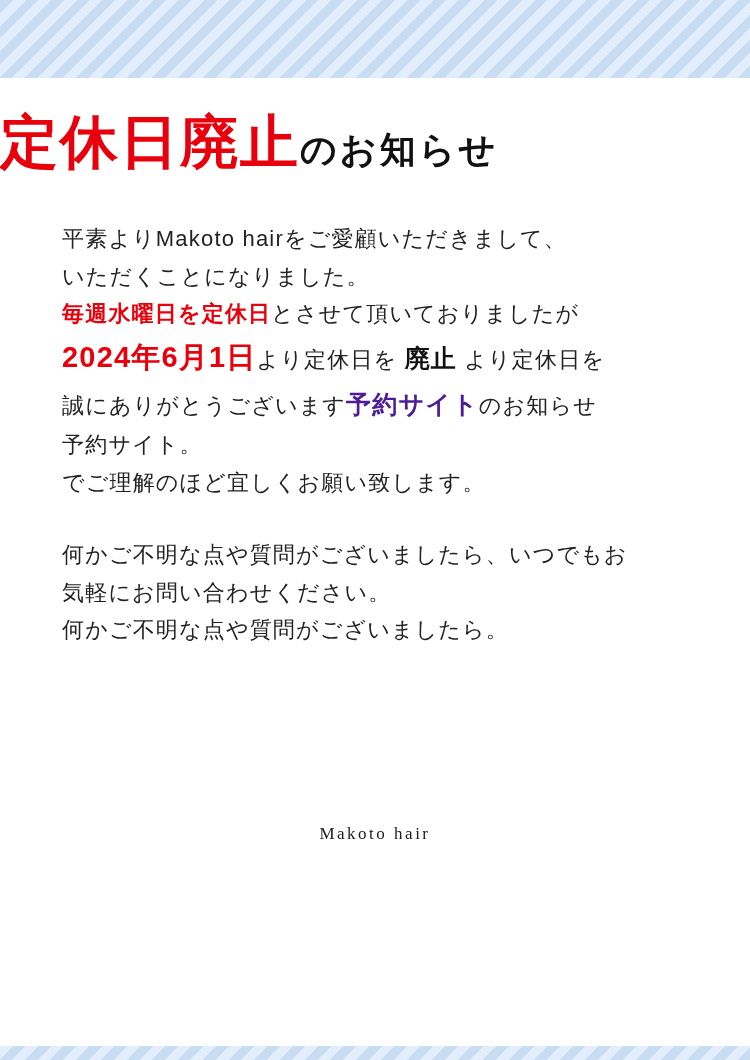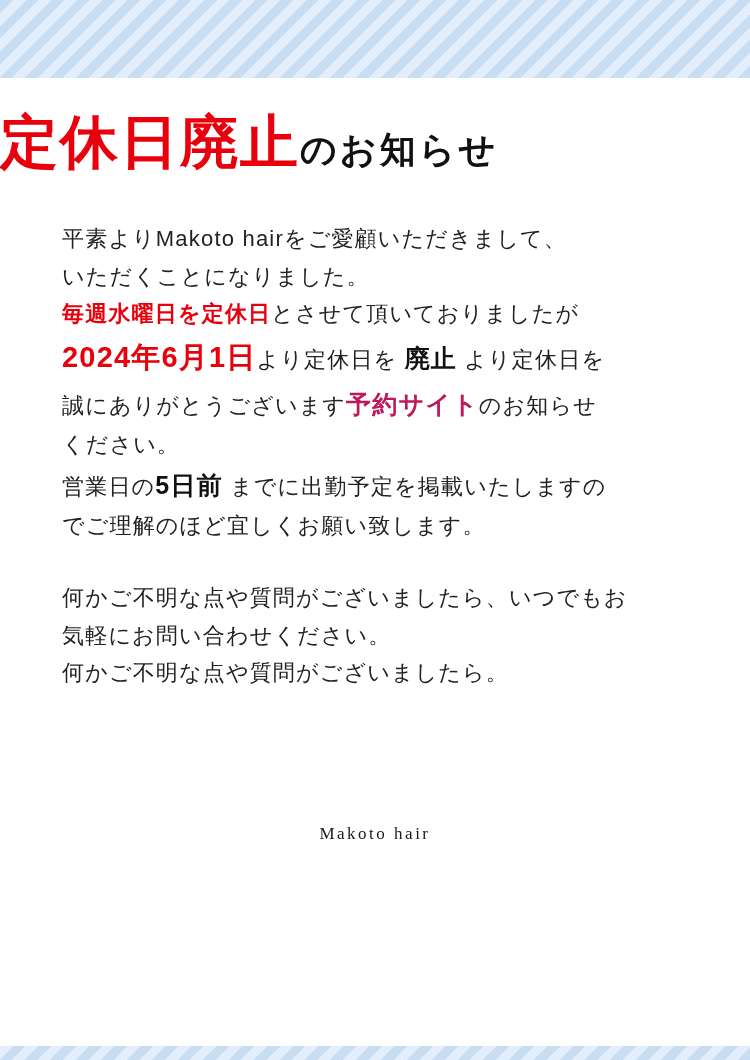--- a/index.html
+++ b/index.html
@@ -106,21 +106,21 @@
     color: #e8000d;
     font-weight: bold;
     font-size: 29px;
   }
   .big-black {
     font-size: 25px;
     font-weight: bold;
     color: #111111;
   }
   .em-red-lg {
-    color: #be185d;
+    color: #4c1d95;
     font-weight: bold;
     font-size: 25px;
   }
 
   
   .signature {
     position: absolute;
     top: 824px;
     left: 0;
     width: 750px;
@@ -153,25 +153,22 @@
 
     <p>
       <span class="red-num">2024年6月1日</span><span>より定休日を </span><span class="big-black">廃止</span><span> より定休日を</span>
     </p>
 
 
     <p>
       <span>誠にありがとうございます</span><span class="em-red-lg">予約サイト</span><span>のお知らせ</span>
     </p>
 
-    <p>ください。</p>
+    <p>予約サイト。</p>
 
-    <p>
-      <span>営業日の</span><span class="big-black">5日前</span><span> までに出勤予定を掲載いたしますの</span>
-    </p>
 
     <p>でご理解のほど宜しくお願い致します。</p>
 
     <div class="gap"></div>
 
     <p>何かご不明な点や質問がございましたら、いつでもお</p>
     <p>気軽にお問い合わせください。</p>
     <p>何かご不明な点や質問がございましたら。</p>
 
   </div>

